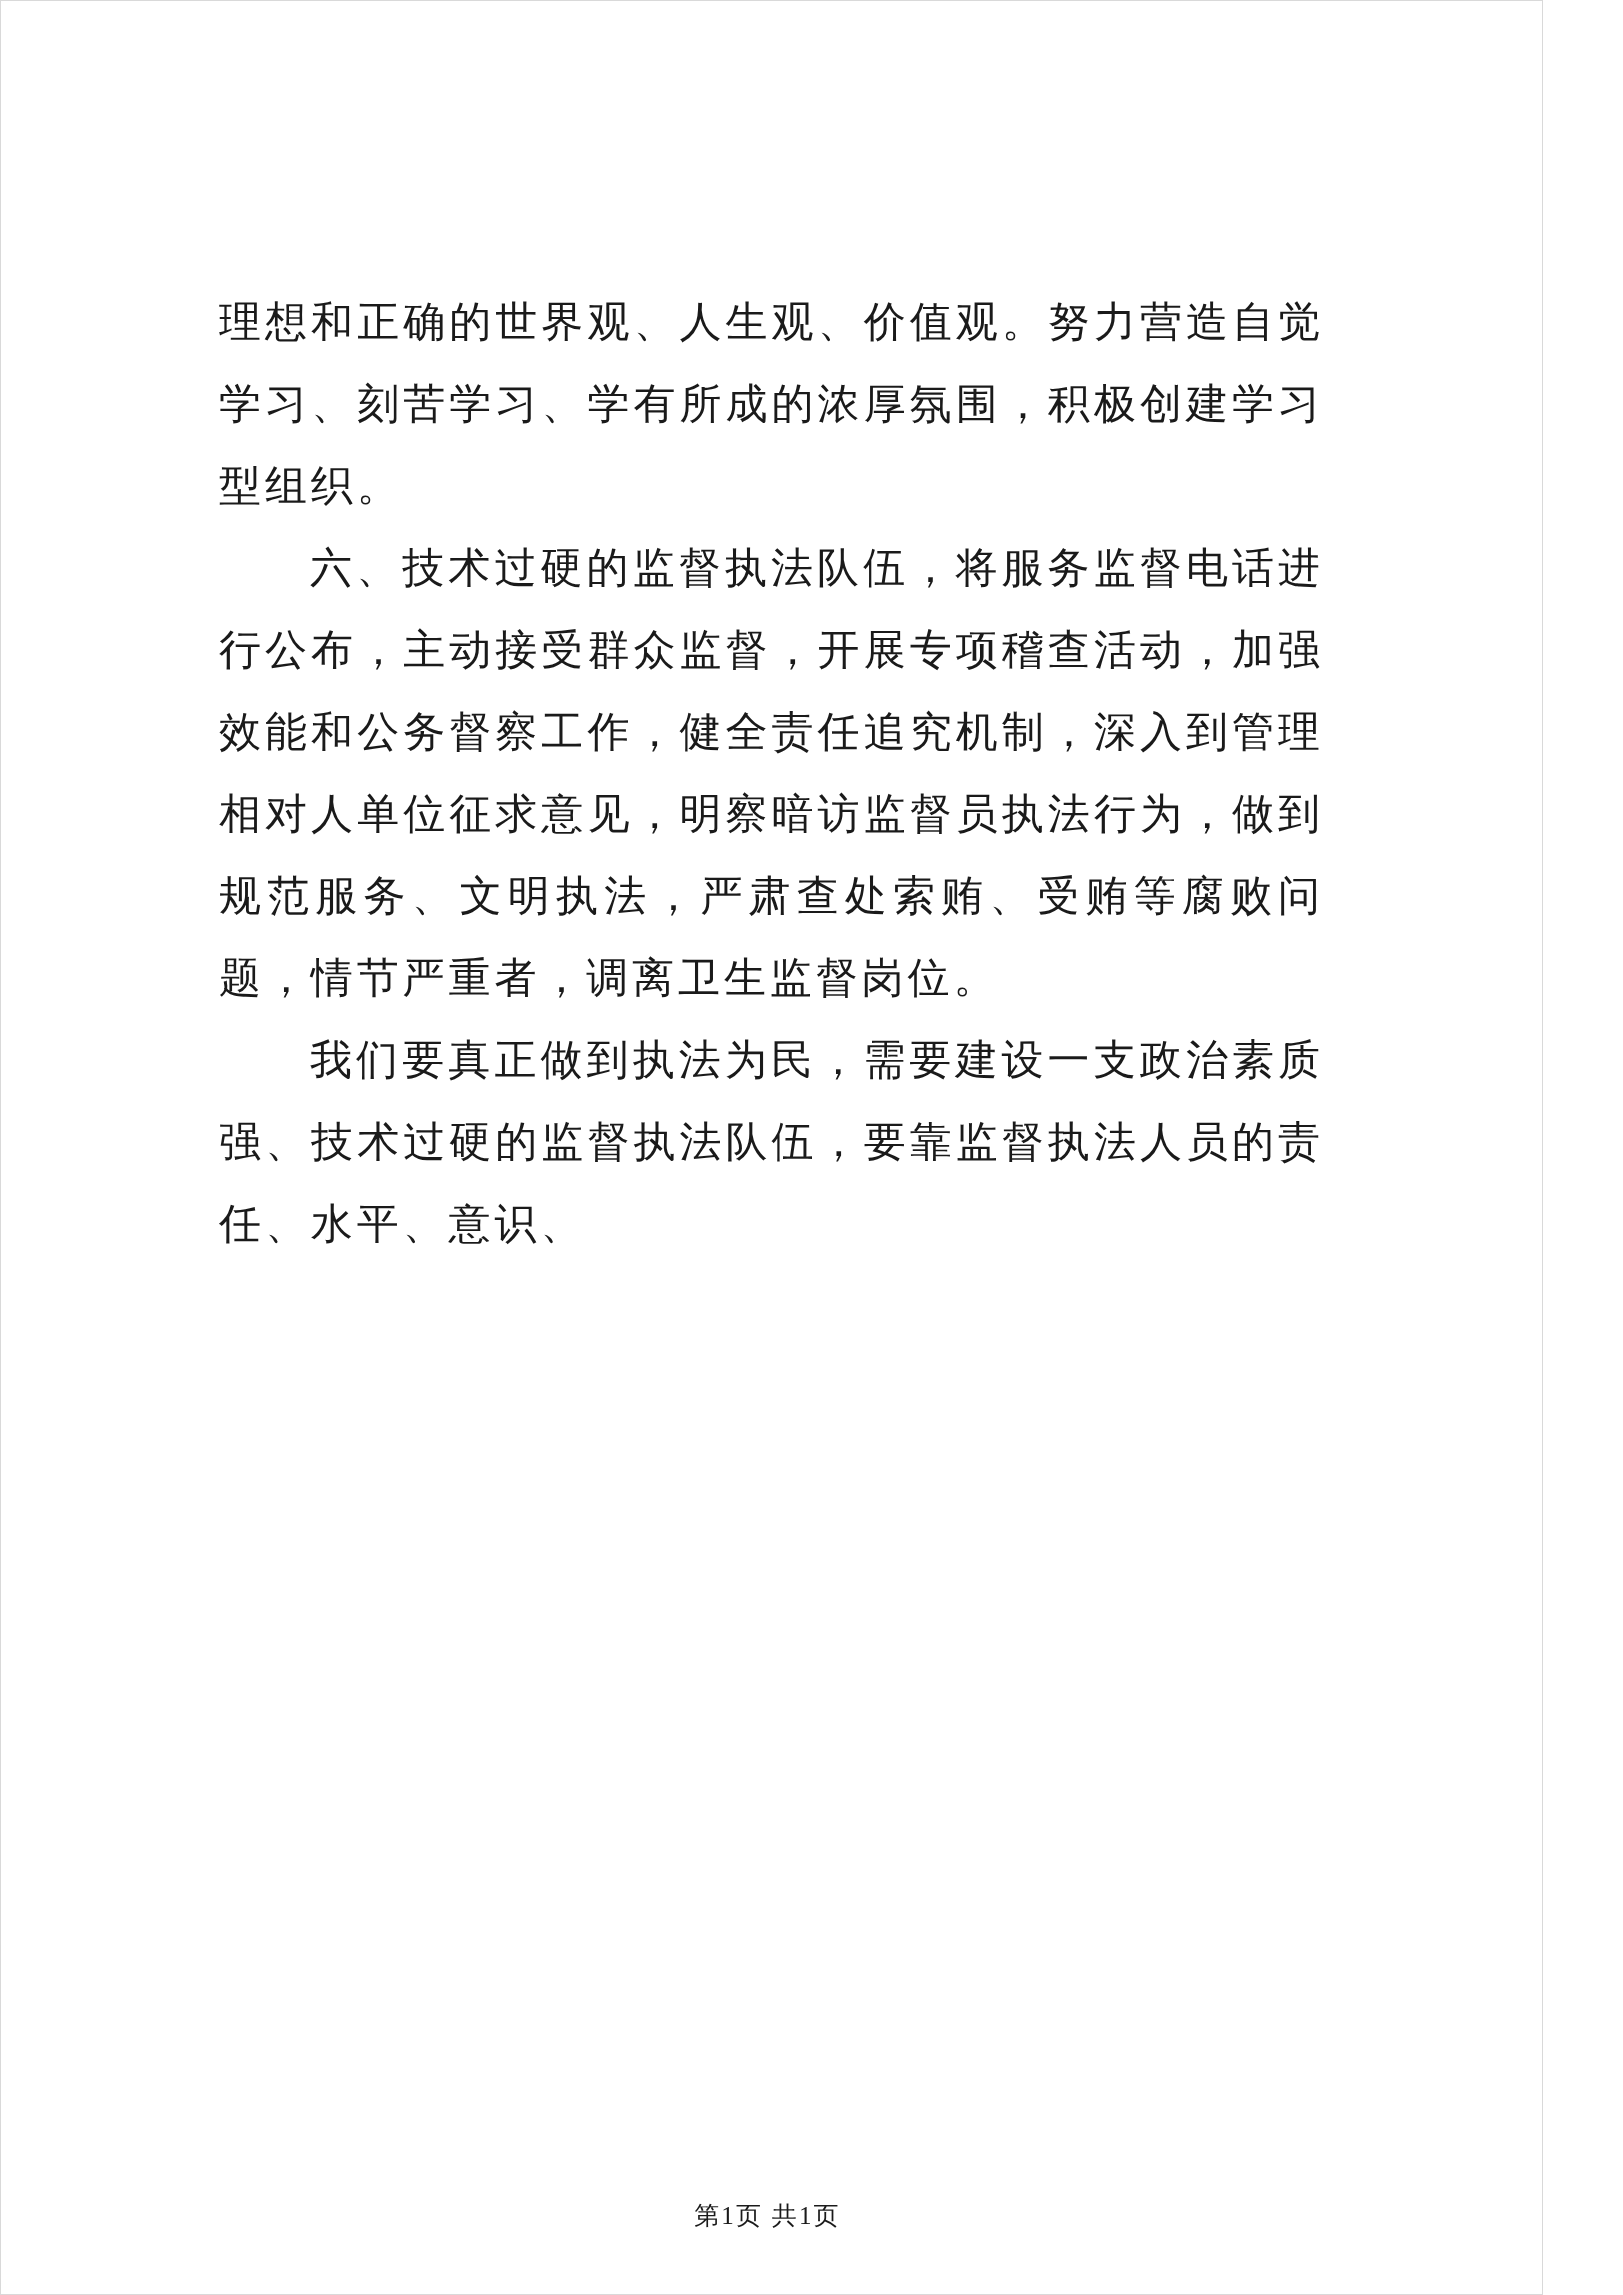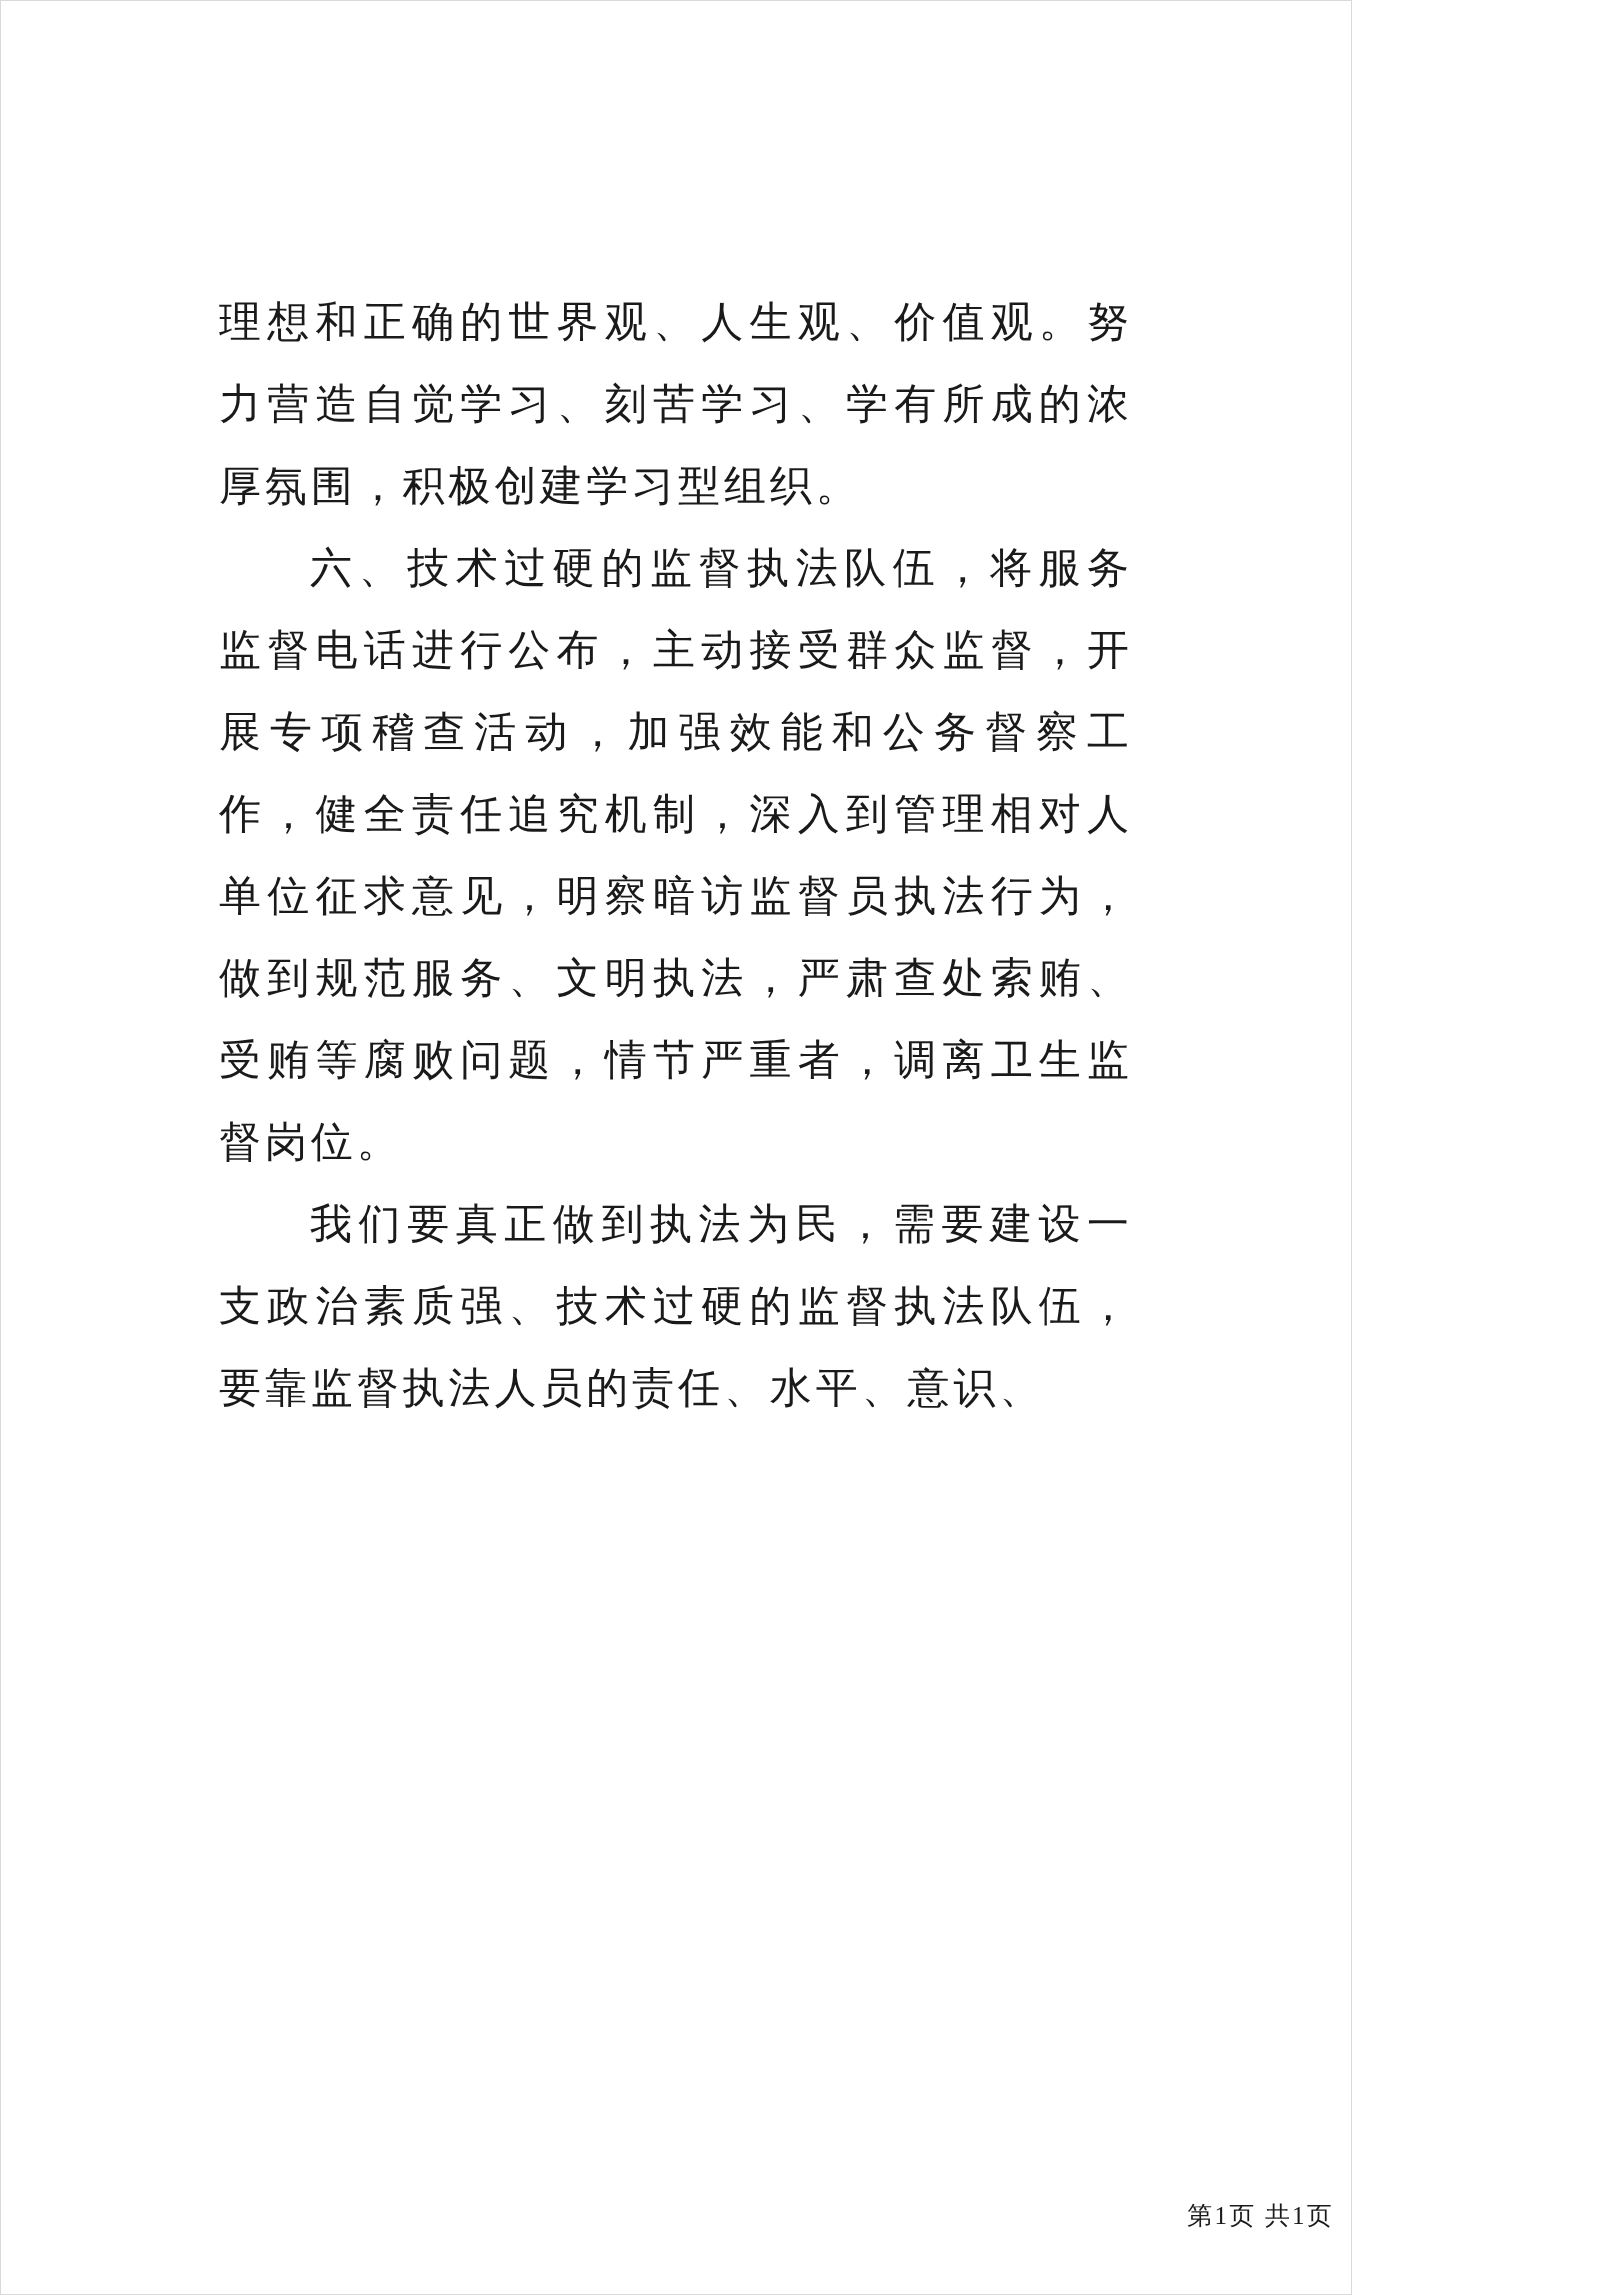--- a/index.html
+++ b/index.html
@@ -9,21 +9,21 @@
   }
   body {
     width: 1623px;
     height: 2295px;
     position: relative;
     font-family: "Liberation Serif", "DejaVu Serif", serif;
     color: #1a1a1a;
   }
   .page {
     box-sizing: border-box;
-    width: 1352px;
+    width: 1543px;
     height: 2295px;
     background: #ffffff;
     border: 1.1px solid #d9d9d9;
     position: relative;
   }
   .content {
     position: absolute;
     top: 280px;
     left: 218px;
     right: 218px;
@@ -38,23 +38,23 @@
     margin: 0;
     padding: 0;
     text-indent: 91px; 
   }
   .content p.no-indent {
     text-indent: 0;
   }
   .footer {
     position: absolute;
     left: 0;
-    right: 17px;
+    right: 8px;
     bottom: 62px;
-    text-align: right;
+    text-align: center;
     font-size: 25px;
     letter-spacing: 2.2px;
     color: #1a1a1a;
   }
 </style>
 </head>
 <body>
 
 <div class="page">
   <div class="content">

